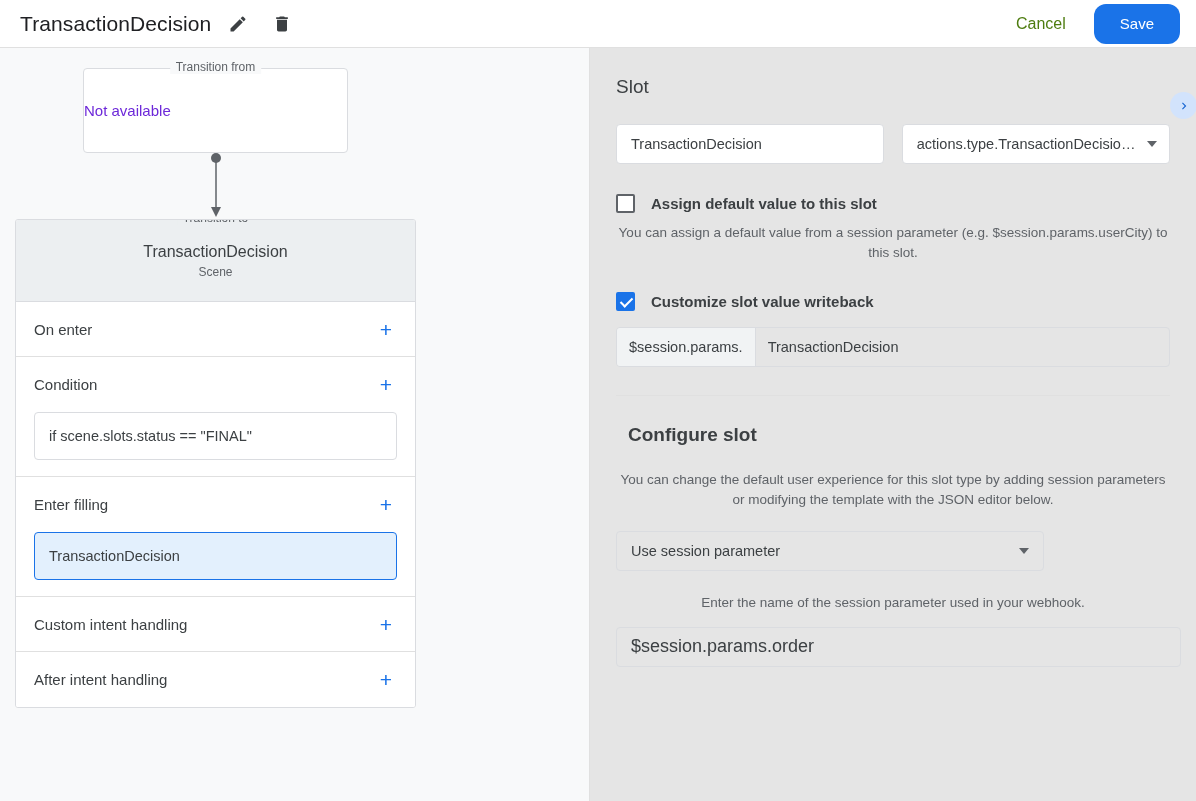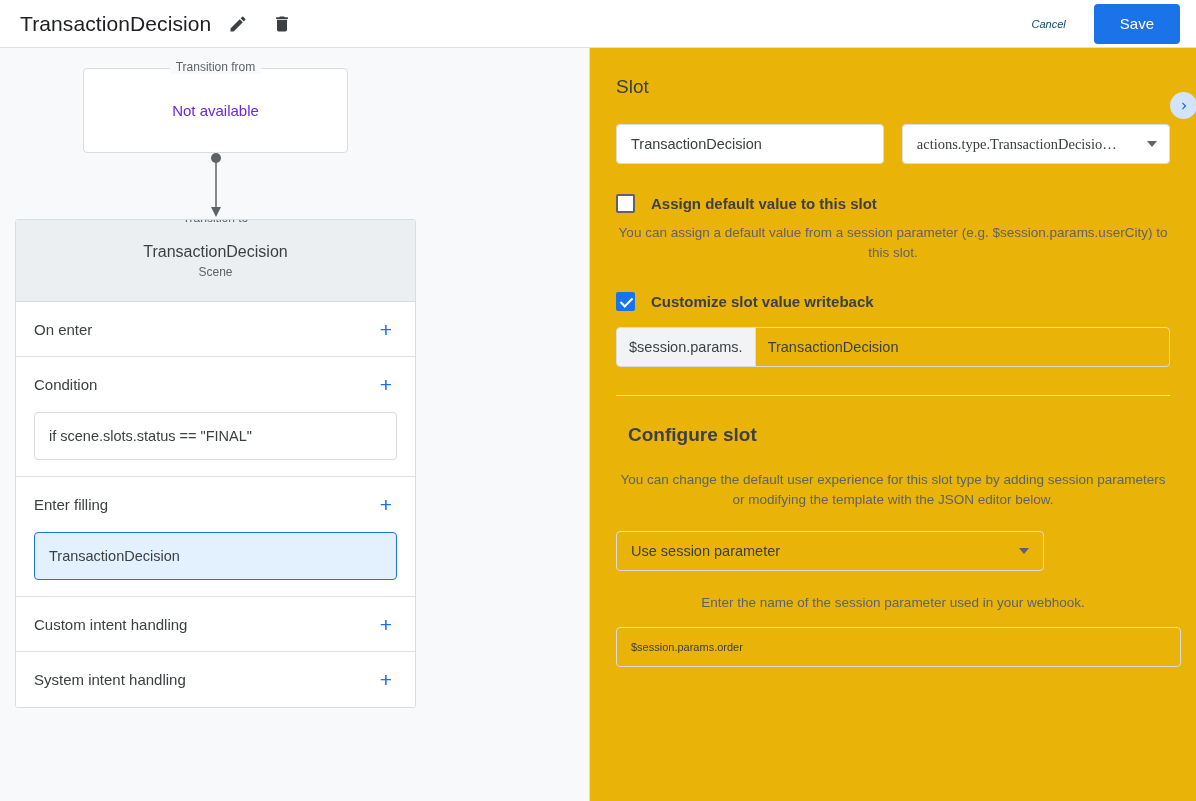--- a/index.html
+++ b/index.html
@@ -37,35 +37,34 @@
   }
   .icon-btn {
     width: 34px; height: 34px;
     margin-left: 10px;
     display: flex; align-items: center; justify-content: center;
     border-radius: 50%;
     cursor: pointer;
   }
   .topbar-spacer { flex: 1 1 auto; }
   .cancel-btn {
-    color: #0c4a6e;
-    font-size: 11px;
+    color: #4d7c0f;
+    font-size: 16px;
     padding: 8px 14px;
     border-radius: 4px;
     cursor: pointer;
     background: none;
     border: none;
     font-family: inherit;
-    font-style: italic;
   }
   .save-btn {
     background: #1a73e8;
     color: #fff;
     border: none;
-    border-radius: 4px;
+    border-radius: 12px;
     font-size: 15px;
     font-family: inherit;
     height: 40px;
     padding: 0 26px;
     margin-left: 14px;
     cursor: pointer;
   }
 
   
   .body {
@@ -92,21 +91,21 @@
   .transition-card {
     border: 1px solid #dadce0;
     border-radius: 4px;
     background: #fff;
     position: relative;
     margin: 0 auto;
     width: 265px;
     height: 85px;
     display: flex;
     align-items: center;
-    justify-content: center;
+    justify-content: flex-start;
   }
   .card-legend {
     position: absolute;
     top: -9px;
     left: 50%;
     transform: translateX(-50%);
     background: #f8f9fa;
     padding: 0 6px;
     font-size: 12px;
     color: #5f6368;
@@ -186,21 +185,21 @@
   .pill + .pill { margin-top: 12px; }
   .pill.selected {
     background: #e3f0fd;
     border-color: #1a73e8;
   }
   .code-text { font-size: 14.5px; color: #3c4043; }
 
   
   .right {
     flex: 1 1 auto;
-    background: #eab308;
+    background: #e5e5e5;
     position: relative;
     overflow: hidden;
   }
   .right-section { padding: 0 26px; }
   .slot-heading {
     font-size: 19px;
     color: #3c4043;
     padding: 28px 0 0 0;
     margin: 0 0 26px 0;
     font-weight: normal;
@@ -220,21 +219,20 @@
     color: #3c4043;
     background: #fff;
   }
   .field-name { width: 273px; }
   .select-field {
     width: 273px;
     position: relative;
     padding-right: 36px;
     overflow: hidden;
     white-space: nowrap;
-    font-family: Liberation Serif, serif;
   }
   .select-arrow {
     position: absolute;
     right: 12px;
     top: 50%;
     transform: translateY(-50%);
     width: 0; height: 0;
     border-left: 5px solid transparent;
     border-right: 5px solid transparent;
     border-top: 6px solid #5f6368;
@@ -336,21 +334,21 @@
   }
   .dropdown .select-arrow { border-top-color: #5f6368; right: 14px; }
   .full-field {
     margin-top: 14px;
     border: 1px solid #dadce0;
     border-radius: 4px;
     height: 40px;
     display: flex;
     align-items: center;
     padding: 0 14px;
-    font-size: 11px;
+    font-size: 18px;
     color: #3c4043;
     width: 565px;
   }
 
   .expand-handle {
     position: absolute;
     right: -1px;
     top: 44px;
     width: 27px;
     height: 27px;
@@ -439,21 +437,21 @@
               <span>TransactionDecision</span>
             </div>
           </div>
 
           <div class="section-row">
             <div class="section-label">Custom intent handling</div>
             <div class="plus">+</div>
           </div>
 
           <div class="section-row no-border">
-            <div class="section-label">System intent handling</div>
+            <div class="section-label">After intent handling</div>
             <div class="plus">+</div>
           </div>
 
         </div>
       </div>
     </div>
 
     <div class="right">
 
       <div class="expand-handle">

